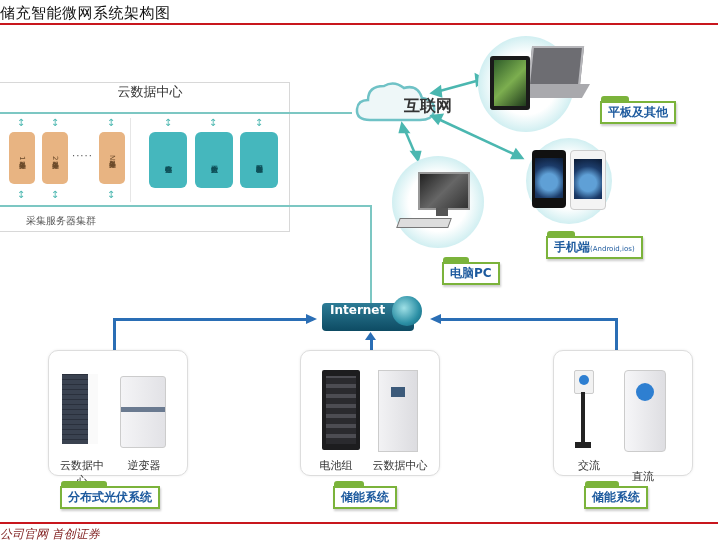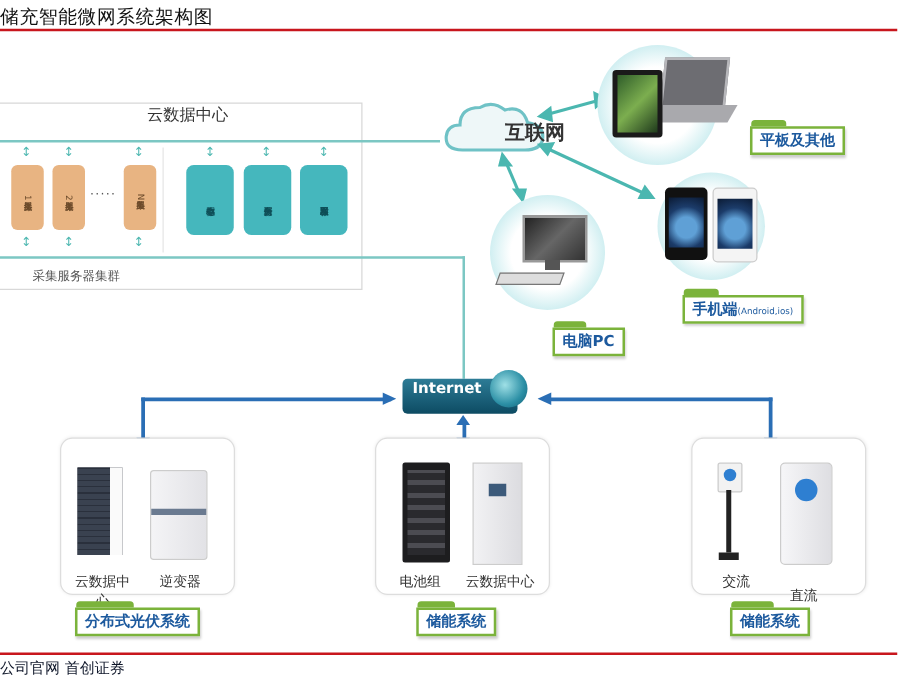--- a/index.html
+++ b/index.html
@@ -1,20 +1,20 @@
 <!DOCTYPE html>
 <html><head>
 <meta charset="utf-8">
 <style>
   html,body{margin:0;padding:0;background:#fff;}
   body{width:718px;height:542px;position:relative;overflow:hidden;font-family:"DejaVu Sans",sans-serif;}
   .abs{position:absolute;}
   .title{left:0;top:4px;font-size:15px;color:#111;letter-spacing:0.5px;}
   .redline{left:0;height:2px;background:#c8161d;width:718px;}
-  .source{left:0;top:526px;font-family:"DejaVu Serif",serif;font-size:12px;color:#0f172a;}
+  .source{left:0;top:526px;font-family:"DejaVu Serif",serif;font-style:italic;font-size:12px;color:#7f1d1d;}
   .cloudbox{left:-2px;top:82px;width:290px;height:148px;border:1px solid #d8d8d8;background:#fff;}
   .cloudtitle{left:100px;top:83px;font-size:13px;color:#333;width:100px;text-align:center;}
   .hline{height:2px;background:#7cc7c3;}
   .vline{width:2px;background:#7cc7c3;}
   .orange{width:26px;height:52px;background:#e8b482;border-radius:5px;color:#6b4a2a;font-size:7px;line-height:8px;display:flex;align-items:center;justify-content:center;text-align:center;writing-mode:vertical-rl;}
   .teal{width:38px;height:56px;background:#45b7bd;border-radius:6px;color:#0f4e57;font-size:7px;line-height:8px;display:flex;align-items:center;justify-content:center;writing-mode:vertical-rl;}
   .darr{width:10px;height:12px;display:flex;align-items:center;justify-content:center;color:#4bb7b0;font-size:10px;}
   .dots{left:72px;top:150px;font-size:10px;color:#555;letter-spacing:1px;}
   .clusterlbl{left:26px;top:214px;font-size:10px;color:#555;}
   .greentag{border:2px solid #7bb33b;background:#fff;color:#1d5a9e;font-weight:bold;font-size:12px;padding:1px 6px;box-shadow:1px 2px 2px rgba(0,0,0,0.2);}

